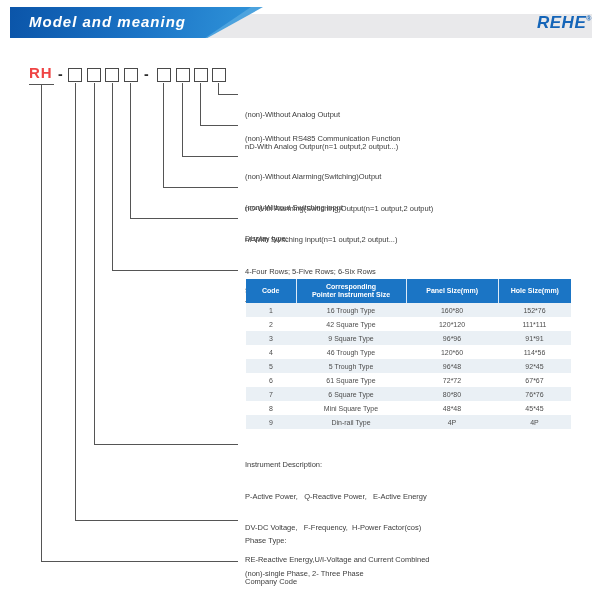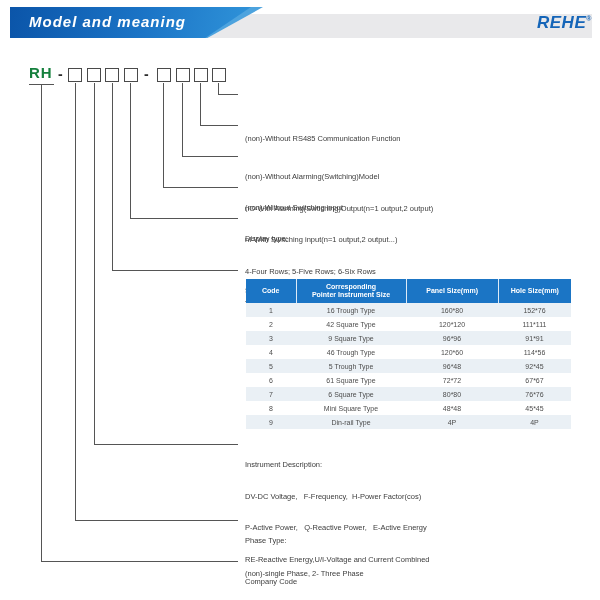--- a/index.html
+++ b/index.html
@@ -13,21 +13,21 @@
   .banner-main{position:absolute;left:10px;top:7px;width:241px;height:31px;
         background:linear-gradient(100deg,#0b55a9 0%,#1b74c6 55%,#2f93d9 100%);
         clip-path:polygon(0 0,100% 0,81% 100%,0 100%);z-index:3;}
   .banner-title{position:absolute;left:29px;top:13px;z-index:4;color:#ffffff;
         font-size:15px;font-weight:bold;font-style:italic;letter-spacing:1px;white-space:pre;}
   .brand{position:absolute;left:537px;top:13px;z-index:4;color:#1565b8;font-size:17px;
         font-weight:bold;font-style:italic;letter-spacing:0.5px;}
   .brand sup{font-size:7px;font-style:normal;}
 
   
-  .rh{position:absolute;left:29px;top:64px;font-size:15px;font-weight:bold;color:#15803d;letter-spacing:1px;}
+  .rh{position:absolute;left:29px;top:64px;font-size:15px;font-weight:bold;color:#ef4444;letter-spacing:1px;}
   .mdash{position:absolute;top:66px;font-size:14px;font-weight:bold;color:#2b2b2b;}
   .mbox{position:absolute;top:68px;width:12px;height:12px;border:1.5px solid #4a4a4a;background:#fff;}
 
   
   .vline{position:absolute;width:0;border-left:1px solid #555;}
   .hline{position:absolute;height:0;border-top:1px solid #555;}
 
   
   .ann{position:absolute;left:245px;font-size:7.5px;line-height:10.5px;color:#3c3c3c;white-space:pre;}
   .ann div{white-space:pre;}
@@ -89,27 +89,31 @@
 
   <div class="vline" style="left:94px;top:83px;height:361px;"></div>
   <div class="hline" style="left:94px;top:444px;width:144px;"></div>
 
   <div class="vline" style="left:75px;top:83px;height:437px;"></div>
   <div class="hline" style="left:75px;top:520px;width:163px;"></div>
 
   <div class="vline" style="left:41px;top:84px;height:477px;"></div>
   <div class="hline" style="left:41px;top:561px;width:197px;"></div>
 
+  <div class="ann" style="top:89px;">
+    <div>(non)-Without Analog Output</div>
+    <div>nD-With Analog Outpur(n=1 output,2 output...)</div>
+  </div>
 
   <div class="ann" style="top:113px;">
     <div>(non)-Without RS485 Communication Function</div>
   </div>
 
   <div class="ann" style="top:151px;">
-    <div>(non)-Without Alarming(Switching)Model</div>
+    <div>(non)-Without Alarming(Switching)Output</div>
     <div>nO-With Alarming(Swtiching)Output(n=1 output,2 output)</div>
   </div>
 
   <div class="ann" style="top:182px;">
     <div>(non)-Without Switching input</div>
     <div>nI-With Switching input(n=1 output,2 output...)</div>
   </div>
 
   <div class="ann lh11" style="top:212px;">
     <div>Display type:</div>
@@ -180,22 +184,22 @@
     <div class="trow">
       <div class="cell c0">9</div>
       <div class="cell c1">Din-rail Type</div>
       <div class="cell c2">4P</div>
       <div class="cell c3">4P</div>
     </div>
   </div>
 
   <div class="ann" style="top:439px;">
     <div>Instrument Description:</div>
+    <div>P-Active Power,   Q-Reactive Power,   E-Active Energy</div>
     <div>DV-DC Voltage,   F-Frequency,  H-Power Factor(cos)</div>
-    <div>P-Active Power,   Q-Reactive Power,   E-Active Energy</div>
     <div>RE-Reactive Energy,U/I-Voltage and Current Combined</div>
     
   </div>
 
   <div class="ann lh11" style="top:514px;">
     <div>Phase Type:</div>
     <div>(non)-single Phase, 2- Three Phase</div>
   </div>
 
   <div class="ann" style="top:556px;">

